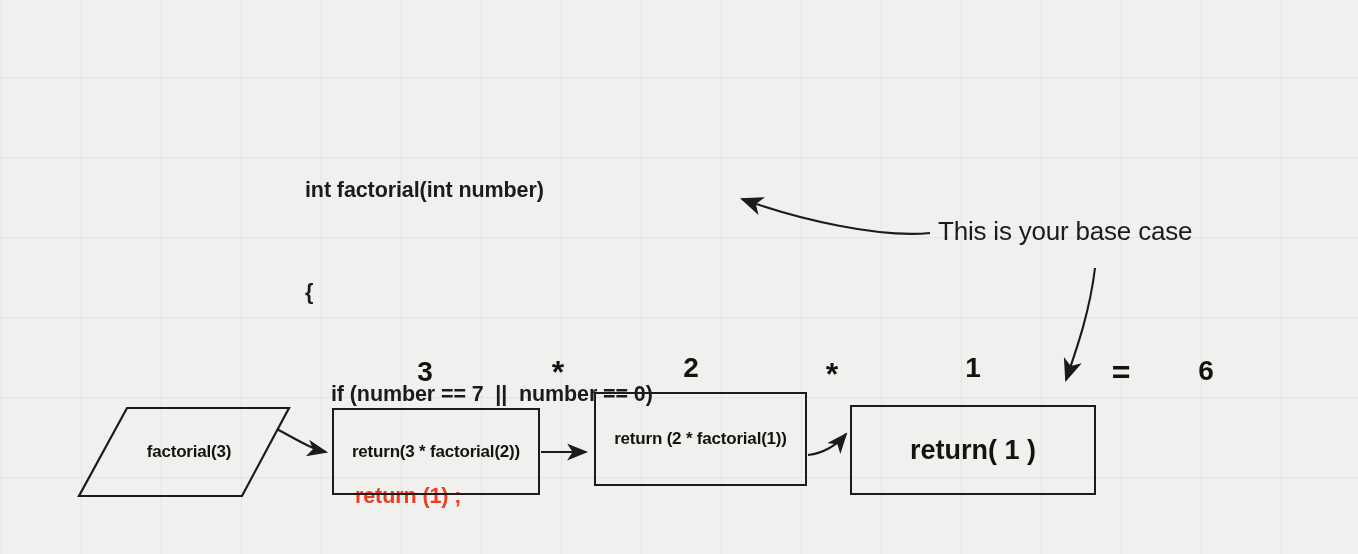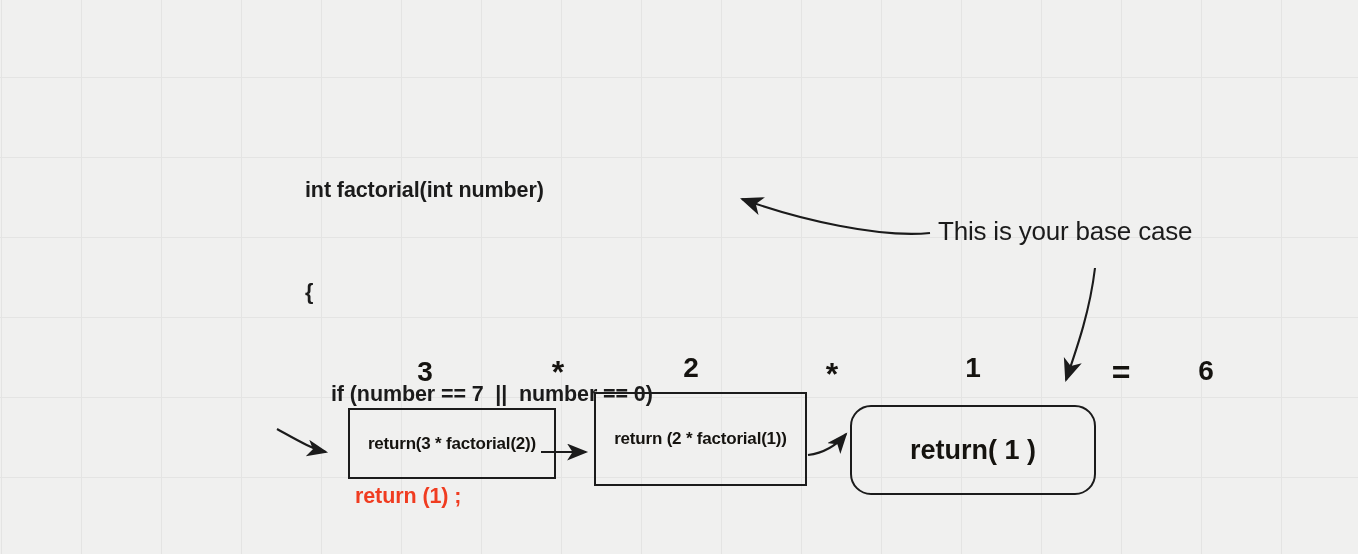--- a/index.html
+++ b/index.html
@@ -113,30 +113,38 @@
   <div id="callout-text" class="abs">This is your base case</div>
 
   <div class="abs eq-token" style="left:405px; top:356px; width:40px;">3</div>
   <div class="abs eq-op" style="left:538px; top:354px; width:40px;">*</div>
   <div class="abs eq-token" style="left:671px; top:352px; width:40px;">2</div>
   <div class="abs eq-op" style="left:812px; top:356px; width:40px;">*</div>
   <div class="abs eq-token" style="left:953px; top:352px; width:40px;">1</div>
   <div class="abs eq-op" style="left:1101px; top:354px; width:40px;">=</div>
   <div class="abs eq-token" style="left:1186px; top:355px; width:40px;">6</div>
 
+  <div id="para-wrap" class="abs">
+    <svg class="overlay" width="230" height="104" viewBox="0 0 230 104">
+      <polygon points="57,8 219,8 172,96 9,96" fill="none" stroke="#1b1b1b" stroke-width="2.2" stroke-linejoin="miter"></polygon>
+    </svg>
+    <div id="para-label">
+      <span class="node-label">factorial(3)</span>
+    </div>
+  </div>
 
-  <div class="abs node-box" style="left:348px; top:408px; width:208px; height:71px;">
+  <div class="abs node-box" style="left:332px; top:408px; width:208px; height:87px;">
     <span class="node-label">return(3 * factorial(2))</span>
   </div>
 
   <div class="abs node-box" style="left:594px; top:392px; width:213px; height:94px;">
     <span class="node-label">return (2 * factorial(1))</span>
   </div>
 
-  <div class="abs node-box" style="left:850px; top:405px; width:246px; height:90px;border-radius:21px;">
+  <div class="abs node-box" style="left:850px; top:405px; width:246px; height:90px;">
     <span class="node-label big">return( 1 )</span>
   </div>
 
   <svg class="overlay" width="1358" height="554">
     <defs>
       <marker id="ah" markerWidth="11" markerHeight="11" refX="9" refY="4" orient="auto" markerUnits="strokeWidth">
         <path d="M0,0 L10,4 L0,8 L2.6,4 Z" fill="#1b1b1b"></path>
       </marker>
       <marker id="ah2" markerWidth="13" markerHeight="13" refX="10" refY="4.5" orient="auto" markerUnits="strokeWidth">
         <path d="M0,0 L11,4.5 L0,9 L3,4.5 Z" fill="#1b1b1b"></path>

